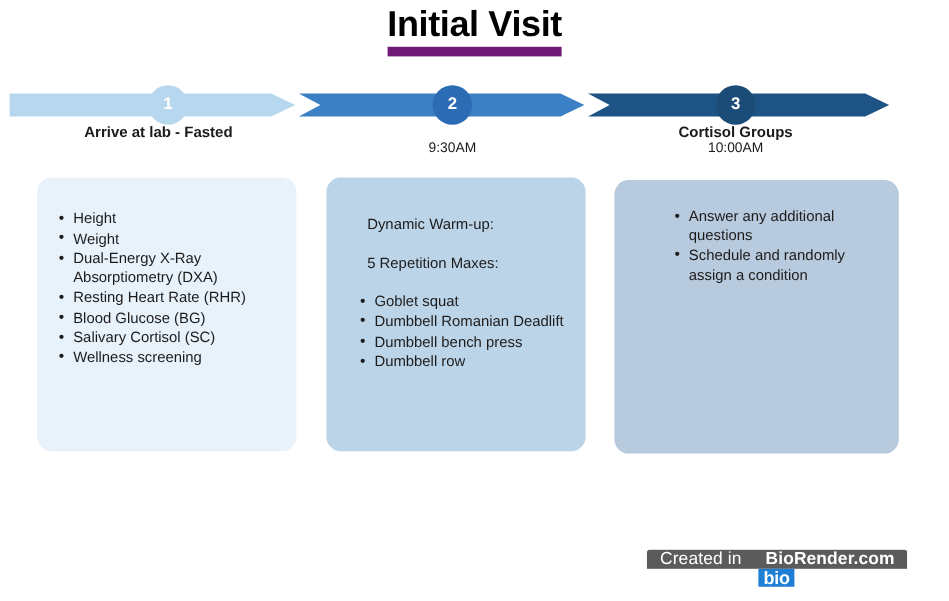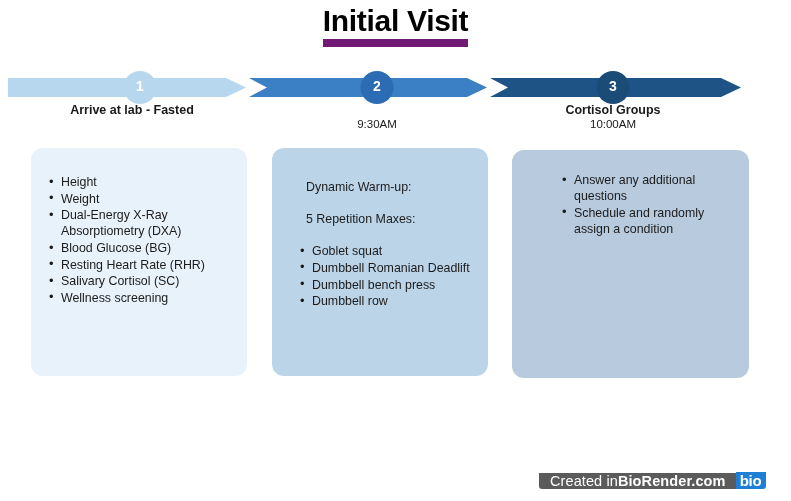--- a/index.html
+++ b/index.html
@@ -116,34 +116,35 @@
     color: #1c1c1c;
   }
 
   
   #biorender-badge {
     position: absolute;
     left: 539px;
     top: 458px;
     height: 31px;
     display: flex;
-    align-items: flex-end;
+    align-items: center;
     border-radius: 3px;
     overflow: hidden;
+    flex-direction: column;
   }
   #biorender-text {
     background: #5b5b5b;
     color: #ffffff;
     font-size: 14.5px;
     display: flex;
     align-items: center;
     padding: 0 10px 0 11px;
     letter-spacing: 0.1px;
   }
-  #biorender-text b { font-weight: bold; }
+  #biorender-text b { font-weight: bold; margin-left: 20px; }
   #biorender-logo {
     background: #1f7fd4;
     color: #ffffff;
     font-size: 15px;
     font-weight: bold;
     display: flex;
     align-items: center;
     justify-content: center;
     width: 30px;
     letter-spacing: -0.2px;
@@ -183,22 +184,22 @@
     <div class="step-label" style="left:513px; width:200px;">Cortisol Groups</div>
     <div class="step-time" style="left:513px; width:200px;">10:00AM</div>
   </div>
 
   <div class="content-box" id="box-1" style="left:31px; top:148px; width:216px; height:228px; background:#e8f2fb;">
     <div class="box-body" style="padding:26px 10px 0 12px;">
       <ul>
         <li>Height</li>
         <li>Weight</li>
         <li>Dual-Energy X-Ray Absorptiometry (DXA)</li>
+        <li>Resting Heart Rate (RHR)</li>
         <li>Blood Glucose (BG)</li>
-        <li>Resting Heart Rate (RHR)</li>
         <li>Salivary Cortisol (SC)</li>
         <li>Wellness screening</li>
       </ul>
     </div>
   </div>
 
   <div class="content-box" id="box-2" style="left:272px; top:148px; width:216px; height:228px; background:#bcd4e8;">
     <div class="box-body" style="padding:15px 10px 0 18px;">
       <p class="lead-line">Dynamic Warm-up:</p>
       <p class="lead-line">5 Repetition Maxes:</p>

